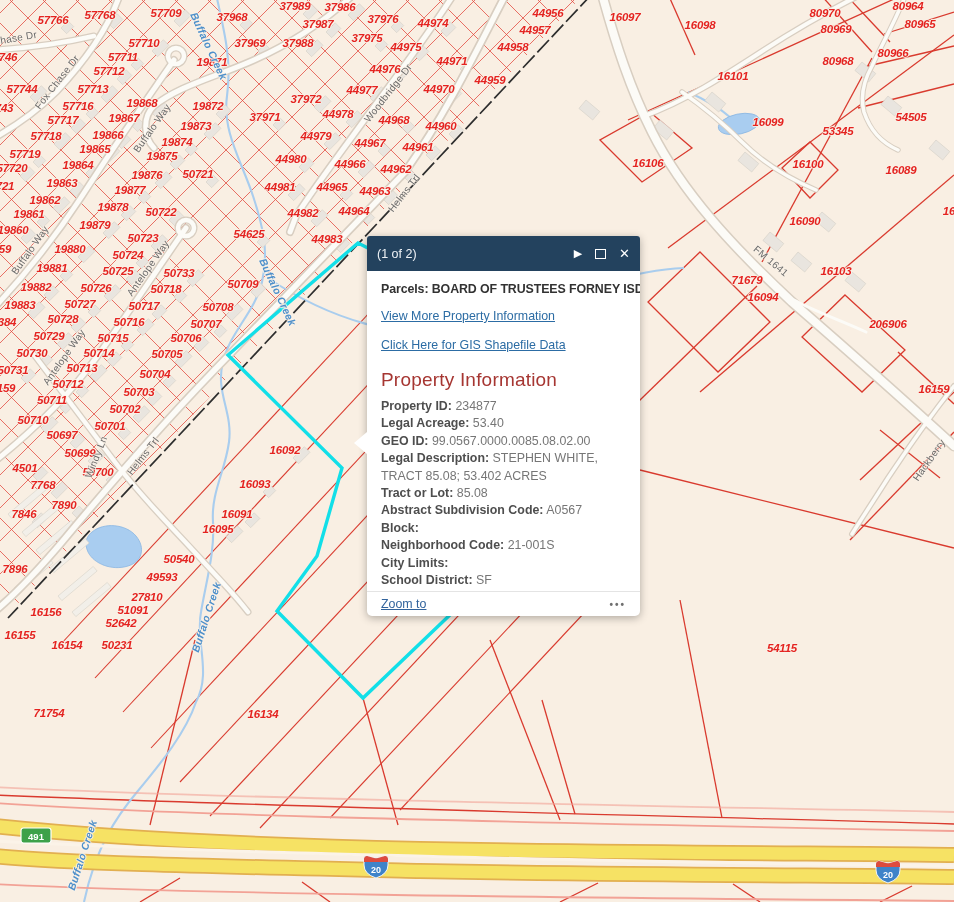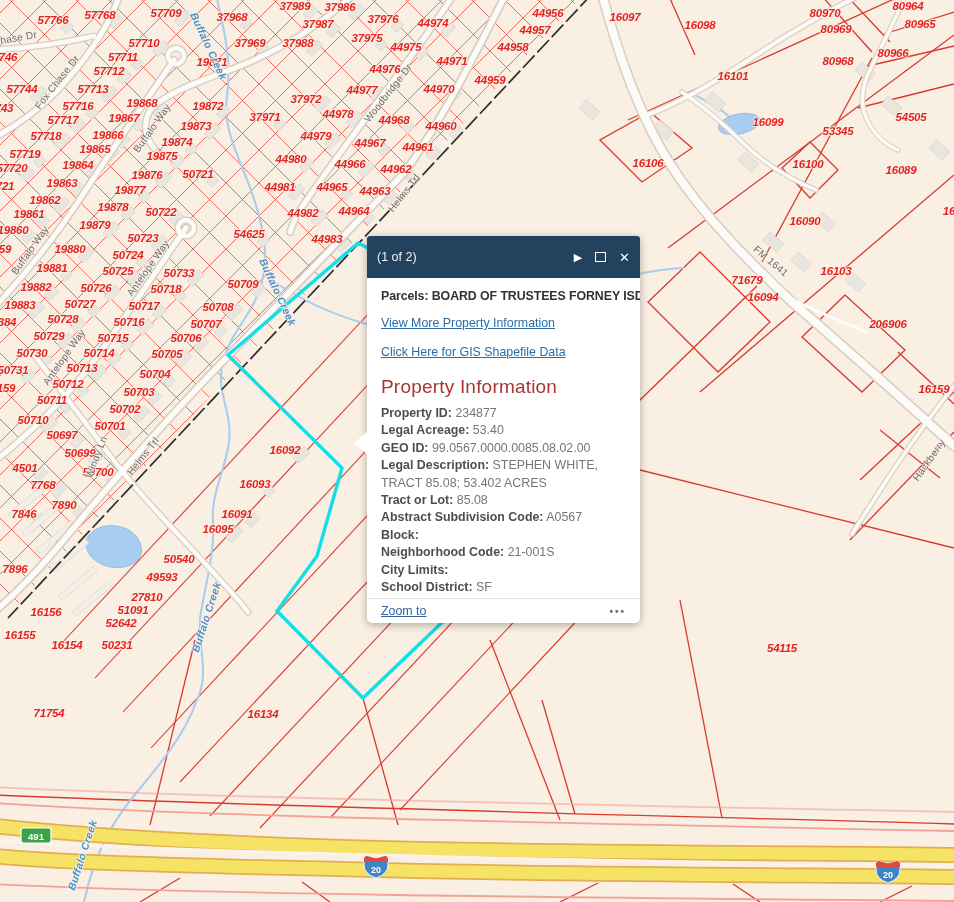--- a/index.html
+++ b/index.html
@@ -24,21 +24,21 @@
   .rail{stroke:#2e2e2e;stroke-width:1.7;stroke-dasharray:17 4;fill:none;}
   .sel{stroke:#12dfe8;stroke-width:3.4;fill:none;stroke-linejoin:miter;}
   .hwyc{stroke:#e2af50;fill:none;} .hwyf{stroke:#f6e264;fill:none;}
   .front{stroke:#f2a296;stroke-width:1.8;fill:none;}
   svg text{font-family:"Liberation Sans",sans-serif;}
   
   #popup{position:absolute;left:367px;top:236px;width:273px;background:#fff;border-radius:3px 3px 5px 5px;
          box-shadow:0 2px 8px rgba(0,0,0,.3);z-index:10;}
   #popup:before{content:"";position:absolute;left:-13px;top:196px;border:11px solid transparent;
          border-right:13px solid #fff;border-left:none;}
-  #p-head{background:#23425e;color:#eef2f6;height:42px;display:flex;align-items:center;
+  #p-head{background:#23425e;color:#eef2f6;height:35px;display:flex;align-items:center;
           padding:0 10px;border-radius:3px 3px 0 0;font-size:12.5px;}
   #p-head .sp{flex:1;}
   #p-head .hic{color:#fff;font-size:11px;margin-left:13px;cursor:pointer;line-height:1;}
   .maxbox{display:inline-block;width:9px;height:8px;border:1.6px solid #fff;margin-left:13px;cursor:pointer;}
   #p-body{padding:11px 14px 2px 14px;height:307px;overflow:hidden;}
   #p-title{font-size:12.4px;font-weight:bold;color:#323232;white-space:nowrap;margin-bottom:13px;letter-spacing:-.1px;}
   .plink{display:block;font-size:12.4px;color:#2c6ca4;text-decoration:underline;margin-bottom:15px;cursor:pointer;}
   #p-sect{font-size:19px;color:#a63632;margin:17px 0 7px 0;font-weight:500;letter-spacing:.2px;}
   .frow{font-size:12.4px;line-height:17.4px;color:#767676;}
   .flab{color:#4e4e4e;font-weight:600;}

